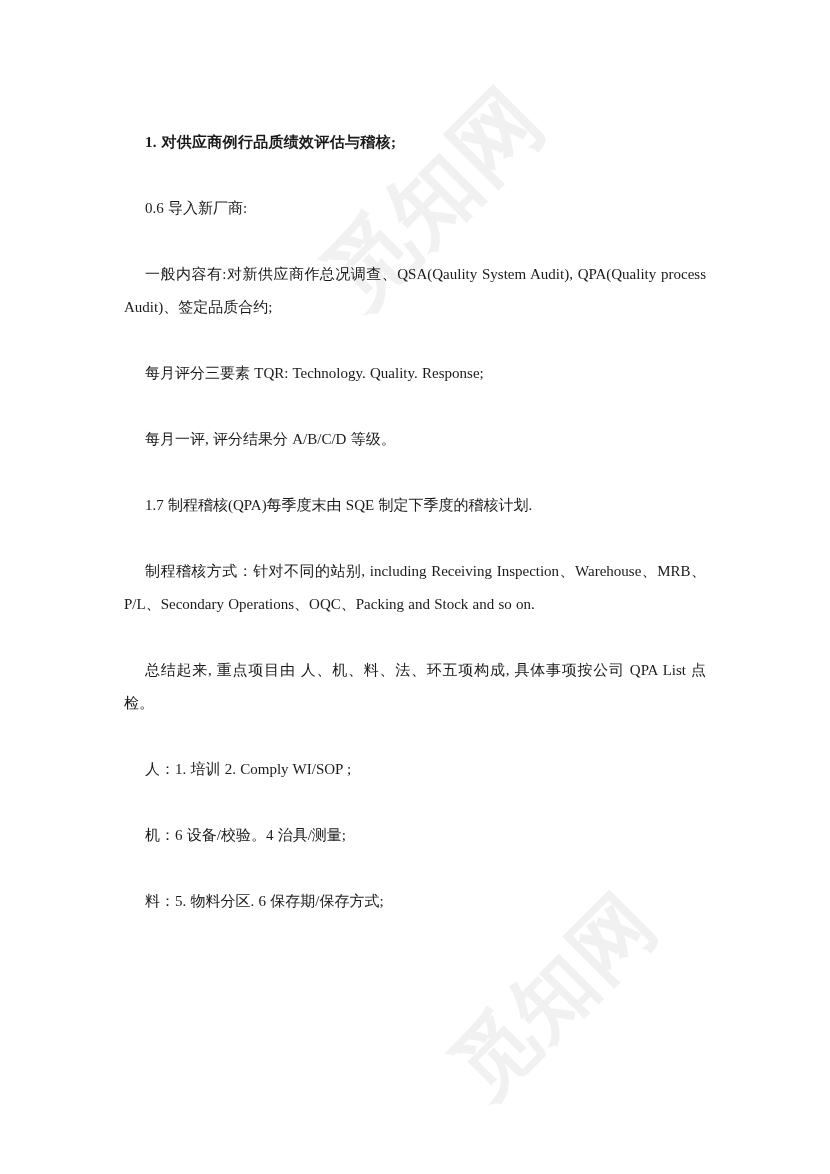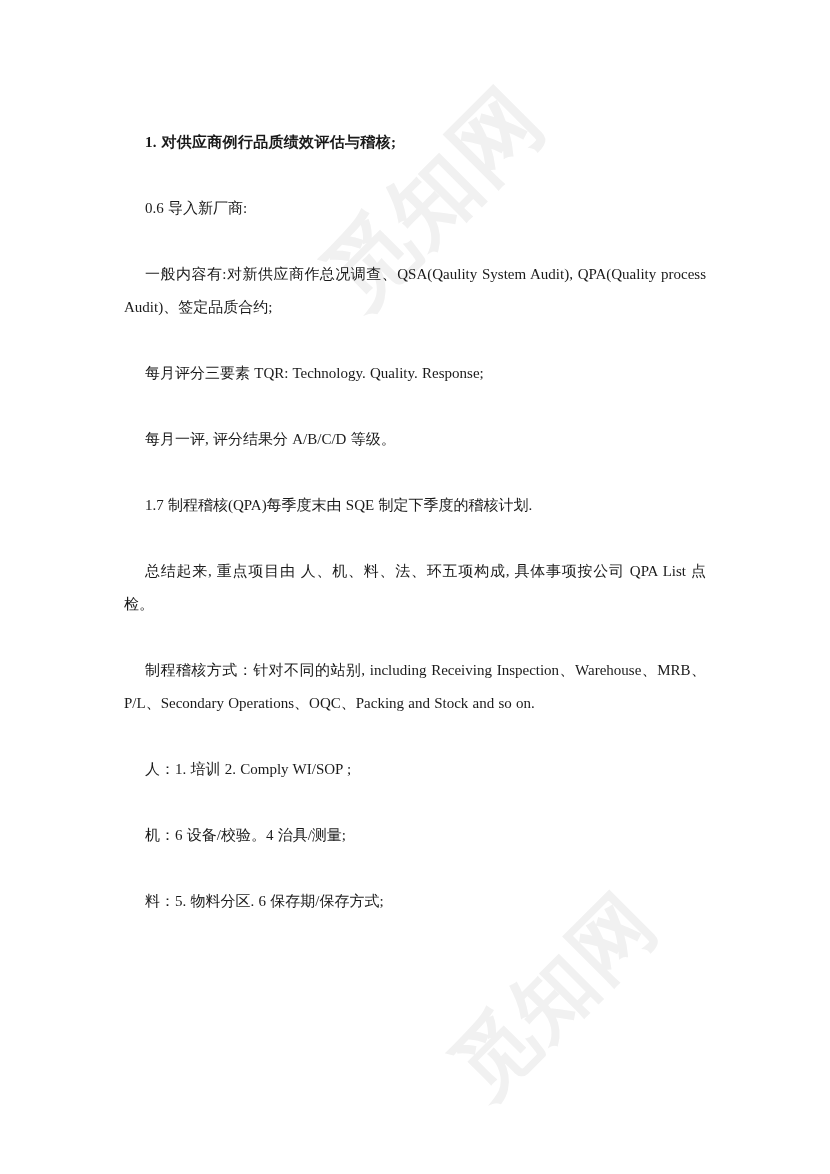--- a/index.html
+++ b/index.html
@@ -106,23 +106,23 @@
 
     <p class="para indent flow">一般内容有:对新供应商作总况调查、QSA(Qaulity System Audit), QPA(Quality process Audit)、签定品质合约;</p>
 
 
     <p class="para indent">每月评分三要素 TQR: Technology. Quality. Response;</p>
 
     <p class="para indent">每月一评, 评分结果分 A/B/C/D 等级。</p>
 
     <p class="para indent">1.7 制程稽核(QPA)每季度末由 SQE 制定下季度的稽核计划.</p>
 
+    <p class="para indent flow">制程稽核方式：针对不同的站别, including Receiving Inspection、Warehouse、MRB、P/L、Secondary Operations、OQC、Packing and Stock and so on.</p>
+
     <p class="para indent flow">总结起来, 重点项目由 人、机、料、法、环五项构成, 具体事项按公司 QPA List 点检。</p>
-
-    <p class="para indent flow">制程稽核方式：针对不同的站别, including Receiving Inspection、Warehouse、MRB、P/L、Secondary Operations、OQC、Packing and Stock and so on.</p>
 
     <p class="para indent">人：1. 培训 2. Comply WI/SOP ;</p>
 
     <p class="para indent">机：6 设备/校验。4 治具/测量;</p>
 
     <p class="para indent">料：5. 物料分区. 6 保存期/保存方式;</p>
 
   </div>
 
 </div>

